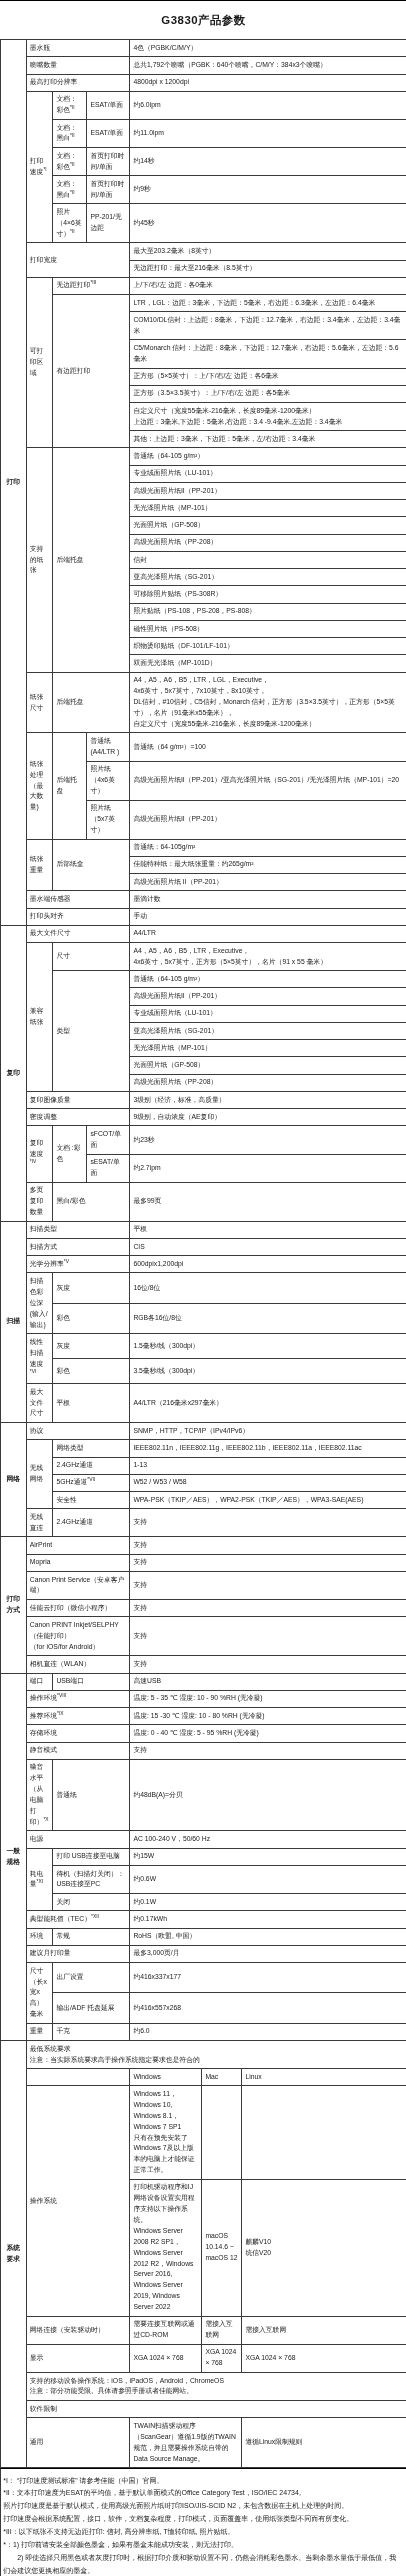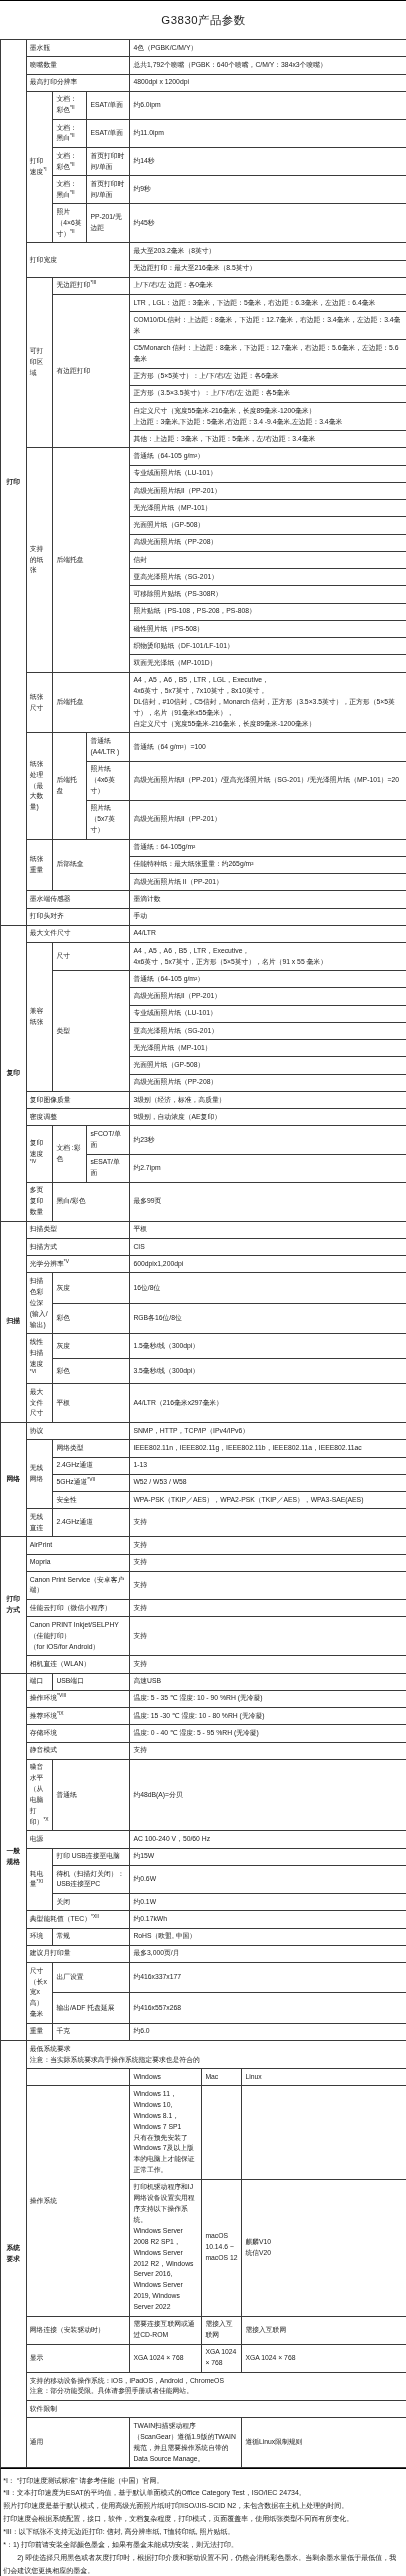--- a/index.html
+++ b/index.html
@@ -1,20 +1,20 @@
 <!DOCTYPE html>
 <html style="font-size:8.7px"><head>
 <meta charset="utf-8">
 <style>
   * { box-sizing: border-box; }
   html,body { margin:0; padding:0; background:#fff; color:#1a1a1a;
     font-family:"Liberation Sans","DejaVu Sans",sans-serif; }
   .page { width:407px; background:#fff; }
   .title-bar { border-top:1.1px solid #000; padding:12px 5.4px 11px;
-    text-align:center; font-size:11.4px; font-weight:normal; letter-spacing:0.5px; }
+    text-align:center; font-size:11.4px; font-weight:bold; letter-spacing:0.5px; }
   table.spec { width:407px; border-collapse:collapse; table-layout:fixed; }
   table.spec td { border:0.5px solid #3a3a3a; padding:2.7px 3.3px; font-size:6.8px;
     line-height:1.6; vertical-align:middle; word-wrap:break-word;
     white-space:pre-line; }
   td.cat { font-weight:bold; text-align:center; padding:1.1px 0.5px; font-size:6.8px; }
   sup { font-size:4.9px; vertical-align:super; line-height:0; }
   .footnotes { border:0.5px solid #3a3a3a; border-top:1.1px solid #000;
     padding:5.4px 4.3px 14px 2.2px; font-size:7px; line-height:1.85; }
   .footnotes p { margin:0; word-wrap:break-word; }
   .footnotes p.ind { text-indent:2em; }

